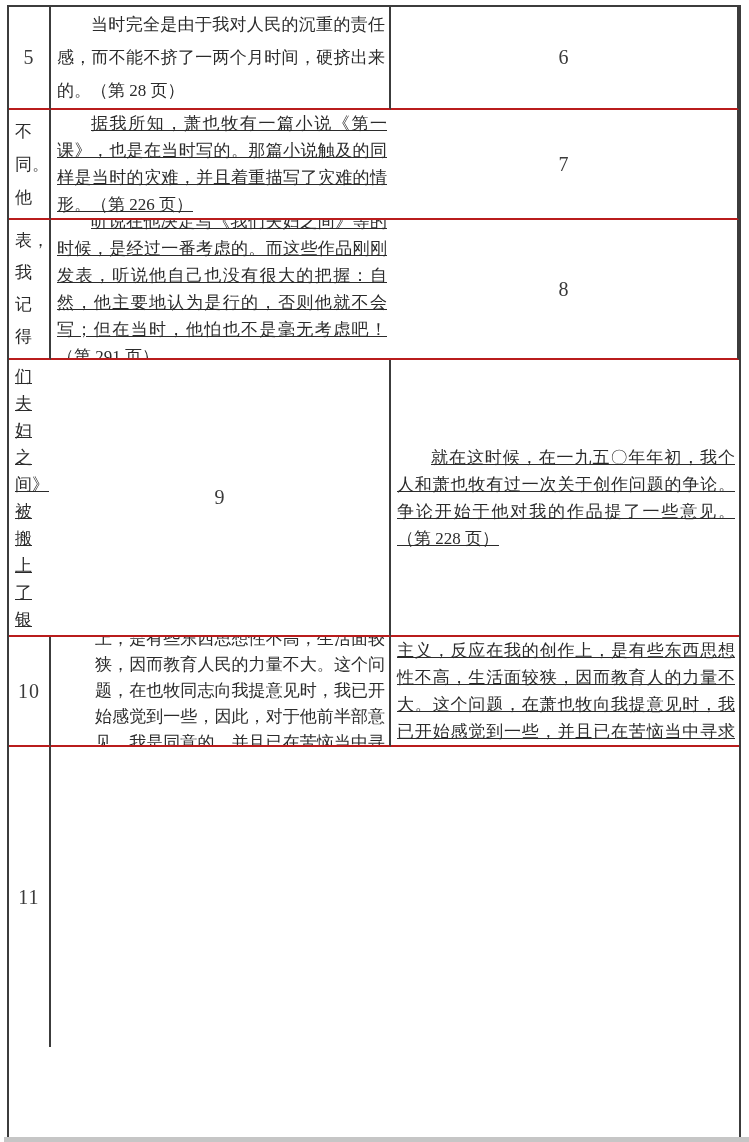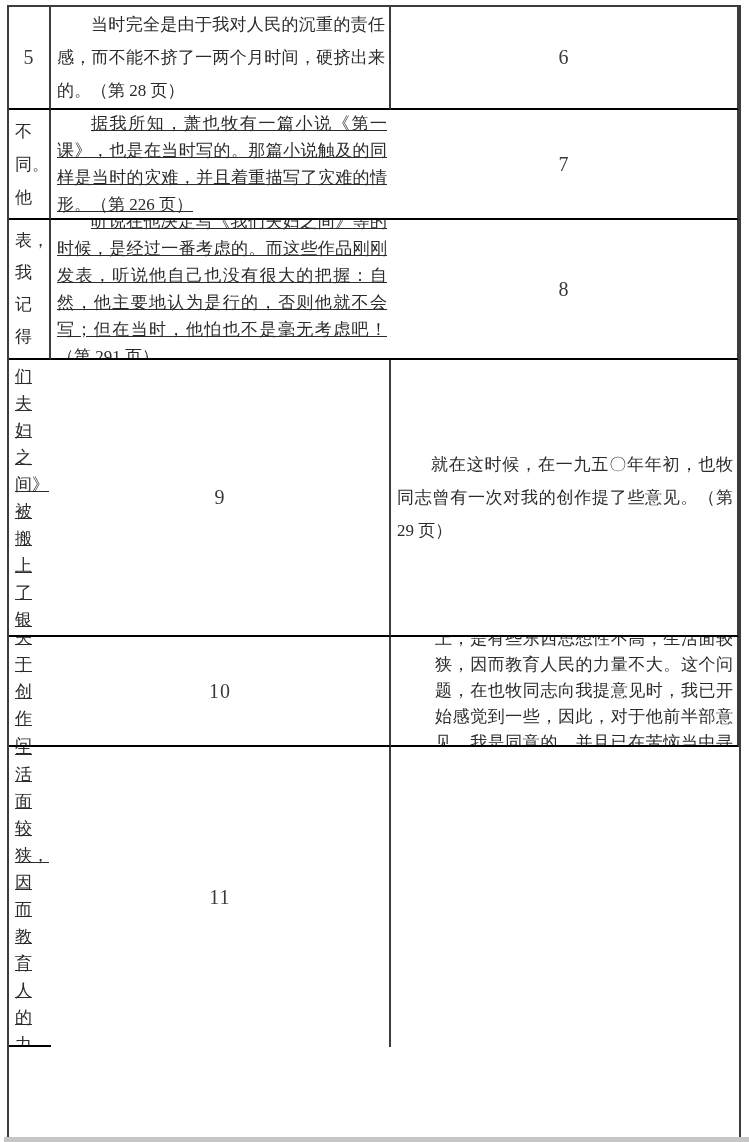--- a/index.html
+++ b/index.html
@@ -22,21 +22,21 @@
     display: grid;
     grid-template-columns: 42px 340px 348px;
     grid-template-rows: 103px 110px 140px 277px 110px 300px 90px;
     border: 2px solid #3c3c3c;
     background: #ffffff;
     box-sizing: border-box;
   }
   .cell {
     box-sizing: border-box;
     border-right: 2px solid #3c3c3c;
-    border-bottom: 2px solid #000000;
+    border-bottom: 2px solid #b91c1c;
     display: flex;
     align-items: center;
     overflow: hidden;
     background: #ffffff;
   }
   .cell.col-last { border-right: none; }
   .cell.row-last { border-bottom: none; }
   .num-cell { justify-content: center; }
   .num-cell .num {
     font-size: 20px;
@@ -104,23 +104,20 @@
     <div class="cell num-cell">
       <span class="num">8</span>
     </div>
     <div class="cell text-cell col-last lh27">
       <p>据说《我们夫妇之间》和《海河边上》，合起来总有一二十个报纸转载，这两篇小说并且很快被改编成了话剧或连环画册，《我们夫妇之间》被搬上了银幕，我并曾听到一位进步剧作家当面对也牧同志说了这样意思的话：“你的小说都很好，每一篇都可以改成电影！”（第 397—228 页）</p>
     </div>
 
     <div class="cell num-cell">
       <span class="num">9</span>
     </div>
-    <div class="cell text-cell lh33">
-      <p>就在这时候，在一九五〇年年初，也牧同志曾有一次对我的创作提了些意见。（第 29 页）</p>
-    </div>
     <div class="cell text-cell col-last lh27">
       <p>就在这时候，在一九五〇年年初，我个人和萧也牧有过一次关于创作问题的争论。争论开始于他对我的作品提了一些意见。（第 228 页）</p>
     </div>
 
     <div class="cell num-cell">
       <span class="num">10</span>
     </div>
     <div class="cell text-cell lh26">
       <p>我的创作是有缺点的。理论不高，眼光不大，长期处在农村，而生活又不是非常广泛和深入，致产生了我思想方法上的某些经验主义，反应在我的创作上，是有些东西思想性不高，生活面较狭，因而教育人民的力量不大。这个问题，在也牧同志向我提意见时，我已开始感觉到一些，因此，对于他前半部意见，我是同意的，并且已在苦恼当中寻求进步。但是，对于他提的所谓“感情”和“提高”，我却并不能同意。他提意见以后，我经过考虑，把我的看法告诉了他。（第 29 页）</p>
     </div>

